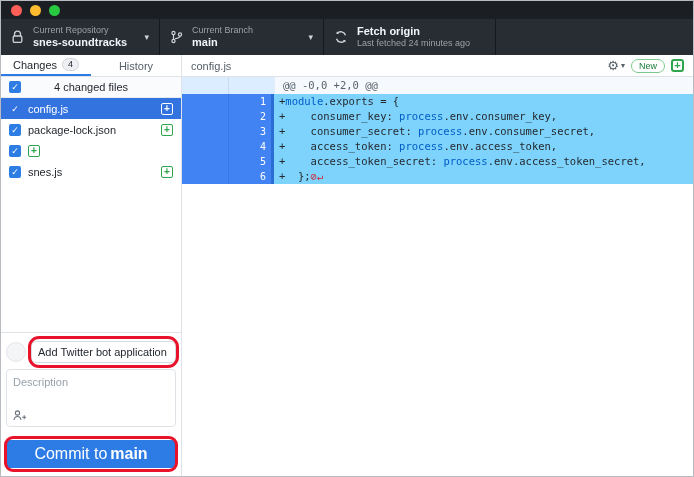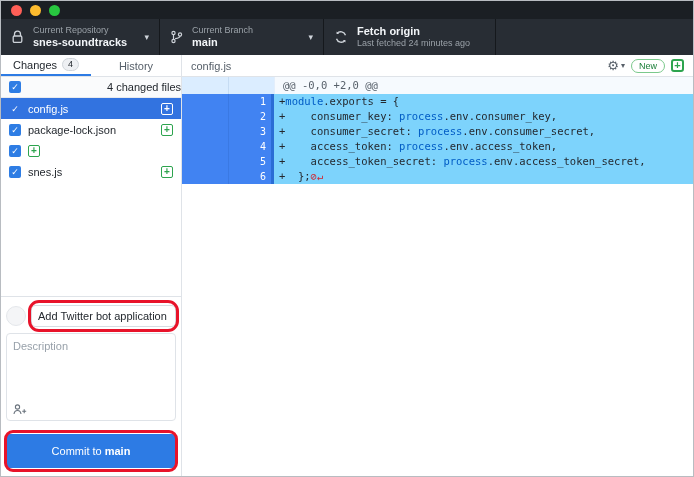--- a/index.html
+++ b/index.html
@@ -28,44 +28,44 @@
   .diff-panel { flex:1; min-width:0; display:flex; flex-direction:column; background:#fff; }
 
   
   .tabs { height:22px; display:flex; border-bottom:1px solid #dfe3e8; flex:none; }
   .tab { flex:1; display:flex; align-items:center; justify-content:center; gap:5px; font-size:11px; color:#57606a; cursor:default; }
   .tab.active { color:#24292f; border-bottom:2px solid #2d7be4; }
   .badge { border:1px solid #d0d5da; background:#eef0f3; border-radius:8px; font-size:9px; line-height:11px; padding:0 5px; color:#24292f; }
 
   
   .files-summary { height:21px; flex:none; display:flex; align-items:center; border-bottom:1px solid #e7eaee; background:#fafbfc; position:relative; padding-left:8px; }
-  .fs-label { position:absolute; left:0; right:0; text-align:right; font-size:11px; color:#24292f; }
+  .fs-label { position:absolute; left:0; right:0; text-align:center; font-size:11px; color:#24292f; }
   .checkbox { width:12px; height:12px; background:#2e7de4; border-radius:2px; color:#fff; font-size:9px; font-weight:bold; line-height:12px; text-align:center; display:inline-block; flex:none; }
   .file-list { flex:1; overflow:hidden; }
   .file-row { height:21px; display:flex; align-items:center; padding:0 8px; gap:7px; font-size:11px; color:#24292f; }
   .file-row.selected { background:#3273e0; color:#fff; }
   .file-row.selected .checkbox { background:transparent; }
   .file-name { flex:1; white-space:nowrap; overflow:hidden; }
   .status-plus { width:12px; height:12px; border:1px solid #2da44e; border-radius:2px; color:#2da44e; font-size:10px; font-weight:bold; line-height:10px; text-align:center; flex:none; }
   .file-row.selected .status-plus { border-color:#fff; color:#fff; }
 
   
   .commit-area { flex:none; border-top:1px solid #dfe3e8; padding:8px 5px; }
   .summary-row { display:flex; align-items:center; gap:5px; }
   .avatar { width:20px; height:20px; border-radius:50%; background:#f4f5f7; border:1px solid #e4e7eb; flex:none; }
   .summary-wrap { position:relative; flex:1; }
   .summary-input { width:100%; height:22px; border:1px solid #d6dce2; border-radius:4px; font-size:11px; padding:0 6px; color:#24292f; font-family:inherit; outline:none; }
   .annotation { position:absolute; border:3px solid #e8132a; border-radius:11px; pointer-events:none; z-index:5; }
   .ann-summary { left:-3px; right:-3px; top:-5px; bottom:-5px; }
-  .desc-box { position:relative; height:88px; border:1px solid #dfe3e8; border-radius:4px; margin-top:6px; background:#fff; }
+  .desc-box { position:relative; height:58px; border:1px solid #dfe3e8; border-radius:4px; margin-top:6px; background:#fff; }
   .desc-input { width:100%; height:44px; border:none; outline:none; resize:none; font-size:11px; padding:6px; font-family:inherit; color:#24292f; background:transparent; }
   .desc-input::placeholder { color:#98a1aa; }
   .coauthor { position:absolute; left:6px; bottom:5px; display:flex; }
   .btn-wrap { position:relative; margin-top:13px; }
-  .commit-btn { width:100%; height:34px; background:#2d7be4; color:#fff; border:none; border-radius:4px; font-size:11px; font-family:inherit; display:flex; align-items:center; justify-content:center; gap:3px; cursor:default; }
+  .commit-btn { width:100%; height:28px; background:#2d7be4; color:#fff; border:none; border-radius:4px; font-size:16px; font-family:inherit; display:flex; align-items:center; justify-content:center; gap:3px; cursor:default; }
   .ann-btn { left:-2px; right:-2px; top:-4px; bottom:-4px; border-radius:9px; }
 
   
   .diff-header { height:22px; flex:none; border-bottom:1px solid #dfe3e8; display:flex; align-items:center; padding:0 9px; }
   .diff-file { font-size:11px; color:#57606a; flex:1; }
   .dh-right { display:flex; align-items:center; gap:6px; }
   .gear-wrap { display:flex; align-items:center; gap:2px; }
   .gear { color:#586069; font-size:13px; line-height:13px; }
   .caret2 { font-size:8px; color:#586069; }
   .new-badge { border:1px solid #7bc98c; color:#1a7f37; font-size:9px; border-radius:8px; padding:0 7px; line-height:12px; }

